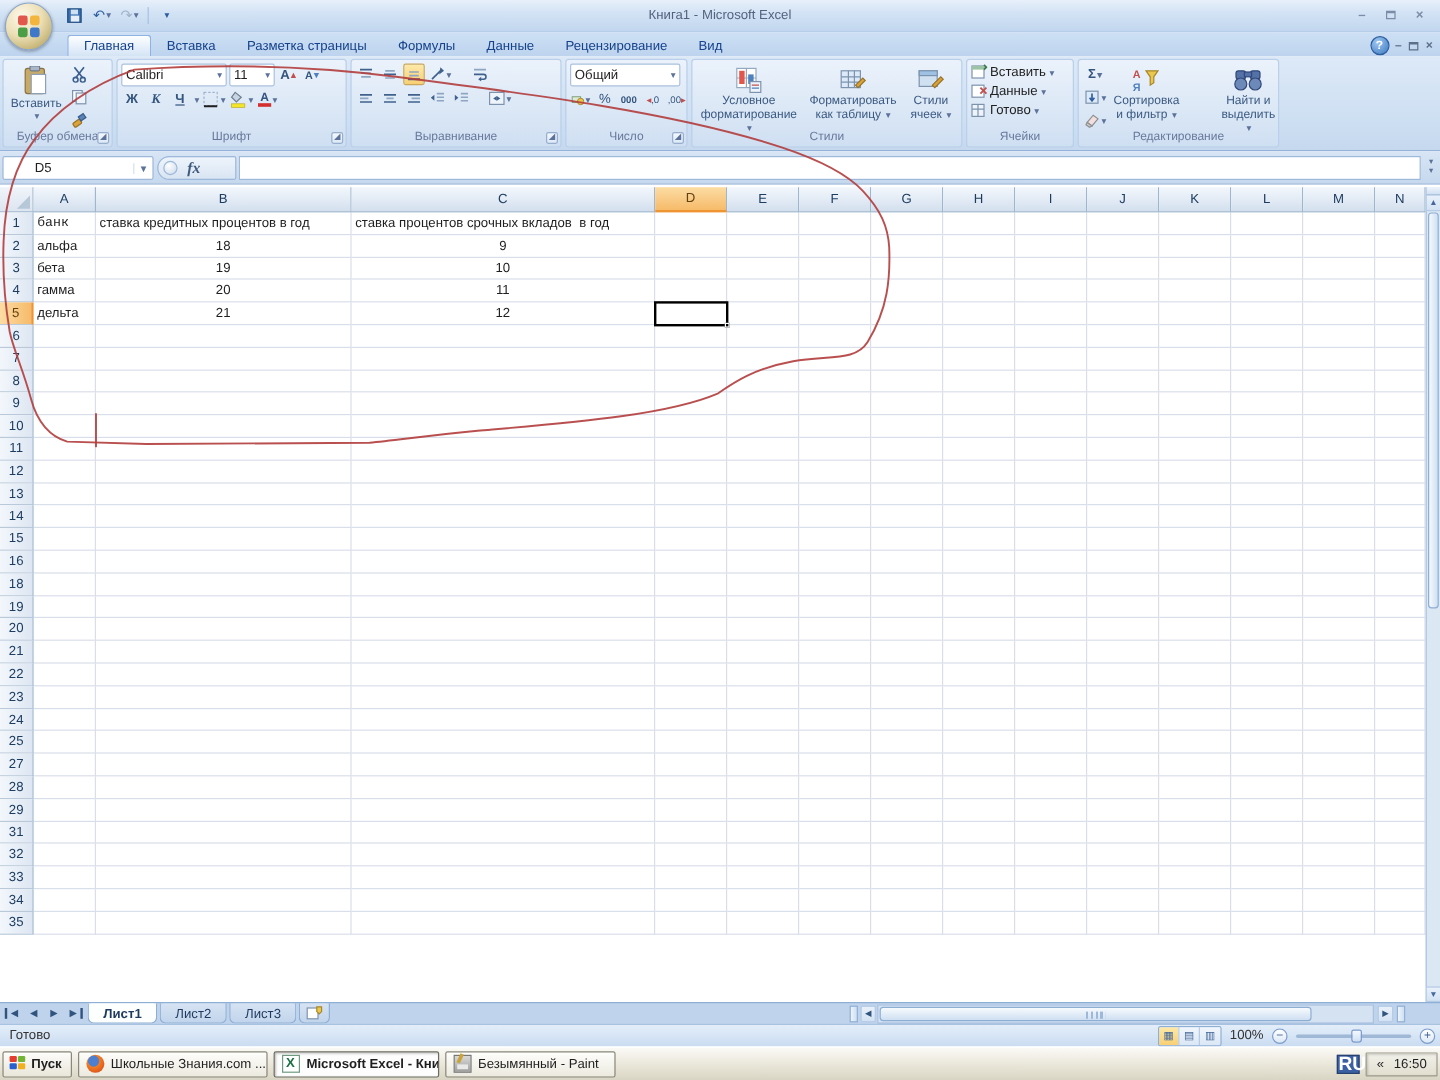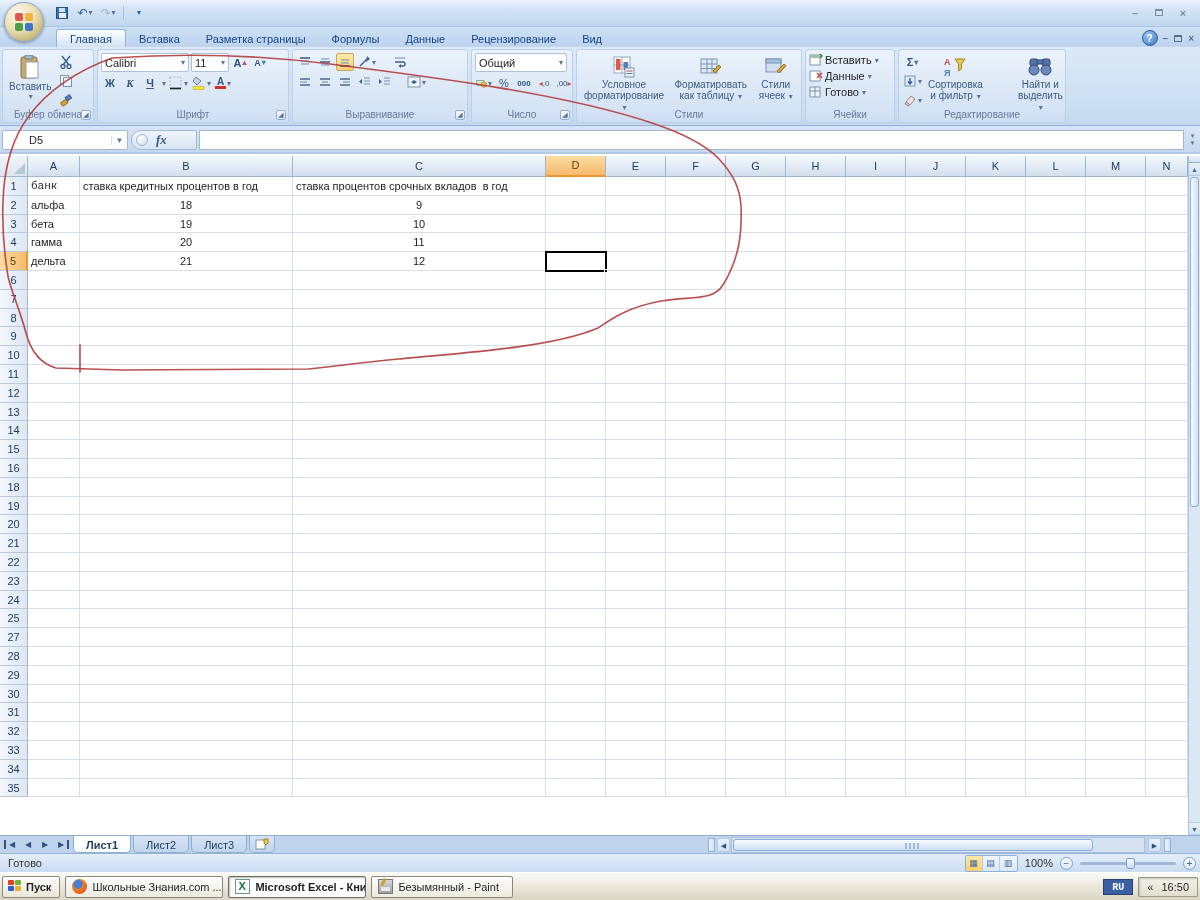--- a/index.html
+++ b/index.html
@@ -169,22 +169,22 @@
   .taskbtn.active { background:#fdfdfd; border-color:#6b6a5e; box-shadow:inset 1px 1px 2px rgba(0,0,0,.25); font-weight:bold; width:138px; }
   .taskbtn.paint { width:142px; }
   .appico { width:15px; height:15px; flex:none; position:relative; }
   .ico-ff { border-radius:50%; background:radial-gradient(circle at 40% 35%, #4d7fd0 0 32%, #f57c20 38%, #d9531e 80%); }
   .ico-xl { background:#fff; border:1px solid #6f9a7f; }
   .ico-xl::before { content:"X"; position:absolute; left:2px; top:0px; color:#1d7044; font-weight:bold; font-size:11px; }
   .ico-paint { background:linear-gradient(#d9d9d9,#9f9f9f); border:1px solid #777; }
   .ico-paint::before { content:""; position:absolute; left:3px; top:-2px; width:3px; height:8px; background:#caa23a; transform:rotate(25deg); }
   .ico-paint::after { content:""; position:absolute; left:2px; bottom:2px; width:9px; height:4px; background:#e8e8e8; }
   .tray { position:absolute; right:2px; top:3px; display:flex; align-items:center; gap:5px; height:22px; }
-  .langbox { width:30px; height:16px; background:#3b5fa3; color:#fff; font-size:10px; font-weight:bold;
-    text-align:center; line-height:16px; border:1px solid #27406e;font-family:Liberation Mono, monospace; }
+  .langbox { width:19px; height:16px; background:#3b5fa3; color:#fff; font-size:16px; font-weight:bold;
+    text-align:center; line-height:16px; border:1px solid #27406e; }
   .clockbox { height:20px; display:flex; align-items:center; gap:8px; padding:0 8px;
     border:1px solid #9a9889; border-radius:1px; background:linear-gradient(#f2f1ea,#e2dfd0); box-shadow:inset 1px 1px 2px rgba(0,0,0,.18); }
 
   
   .annot { position:absolute; left:0; top:0; z-index:50; pointer-events:none; }
 </style>
 </head>
 <body>
 
 <div class="screen">
@@ -192,20 +192,21 @@
   <div class="titlebar">
     <div class="qat">
       <div class="qbtn">
           <span class="floppy"></span>
         </div>
       <div class="qbtn">↶<span class="da">▾</span></div>
       <div class="qbtn dis">↷<span class="da">▾</span></div>
       <div class="sep"></div>
       <div class="qbtn" style="font-size:8px;">▾</div>
     </div>
+    <div class="title-text">Книга1 - Microsoft Excel</div>
     <div class="winctl">
       <div class="wbtn">–</div>
       <div class="wbtn">
           <span class="restore-glyph"></span>
         </div>
       <div class="wbtn">×</div>
     </div>
   </div>
 
   <div class="officebtn">
@@ -1050,37 +1051,20 @@
         <div class="cell" style="width: 60px;"></div>
         <div class="cell" style="width: 60px;"></div>
         <div class="cell" style="width: 60px;"></div>
         <div class="cell" style="width: 60px;"></div>
         <div class="cell" style="width: 60px;"></div>
         <div class="cell" style="width: 60px;"></div>
         <div class="cell" style="width: 60px;"></div>
         <div class="cell" style="width: 42px;"></div>
       </div>
       <div class="grow">
-        <div class="rh">30</div>
-        <div class="cell" style="width: 52px;"></div>
-        <div class="cell" style="width: 213px;"></div>
-        <div class="cell" style="width: 253px;"></div>
-        <div class="cell" style="width: 60px;"></div>
-        <div class="cell" style="width: 60px;"></div>
-        <div class="cell" style="width: 60px;"></div>
-        <div class="cell" style="width: 60px;"></div>
-        <div class="cell" style="width: 60px;"></div>
-        <div class="cell" style="width: 60px;"></div>
-        <div class="cell" style="width: 60px;"></div>
-        <div class="cell" style="width: 60px;"></div>
-        <div class="cell" style="width: 60px;"></div>
-        <div class="cell" style="width: 60px;"></div>
-        <div class="cell" style="width: 42px;"></div>
-      </div>
-      <div class="grow">
         <div class="rh">31</div>
         <div class="cell" style="width: 52px;"></div>
         <div class="cell" style="width: 213px;"></div>
         <div class="cell" style="width: 253px;"></div>
         <div class="cell" style="width: 60px;"></div>
         <div class="cell" style="width: 60px;"></div>
         <div class="cell" style="width: 60px;"></div>
         <div class="cell" style="width: 60px;"></div>
         <div class="cell" style="width: 60px;"></div>
         <div class="cell" style="width: 60px;"></div>

